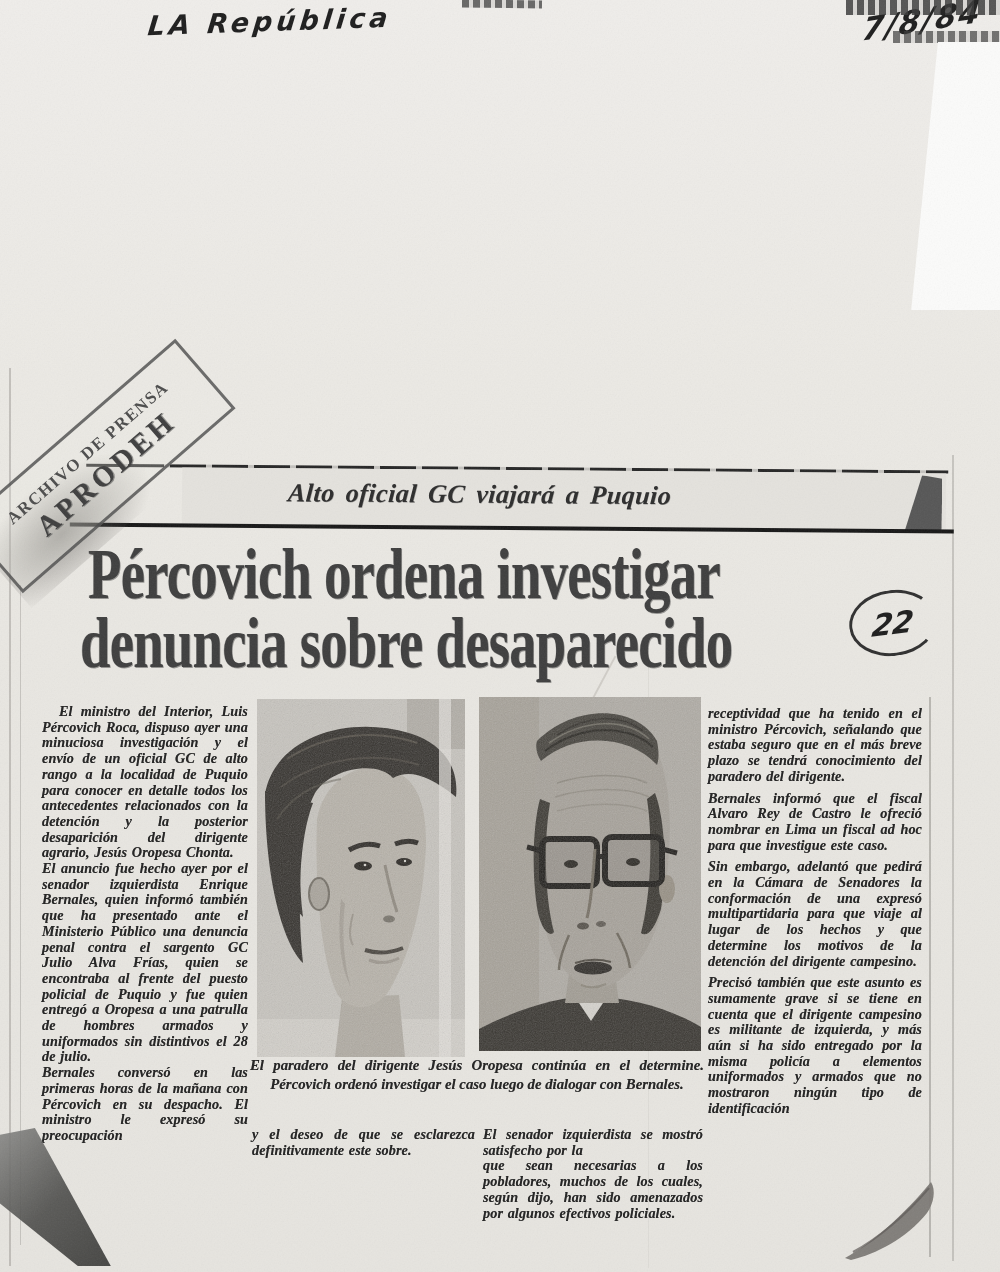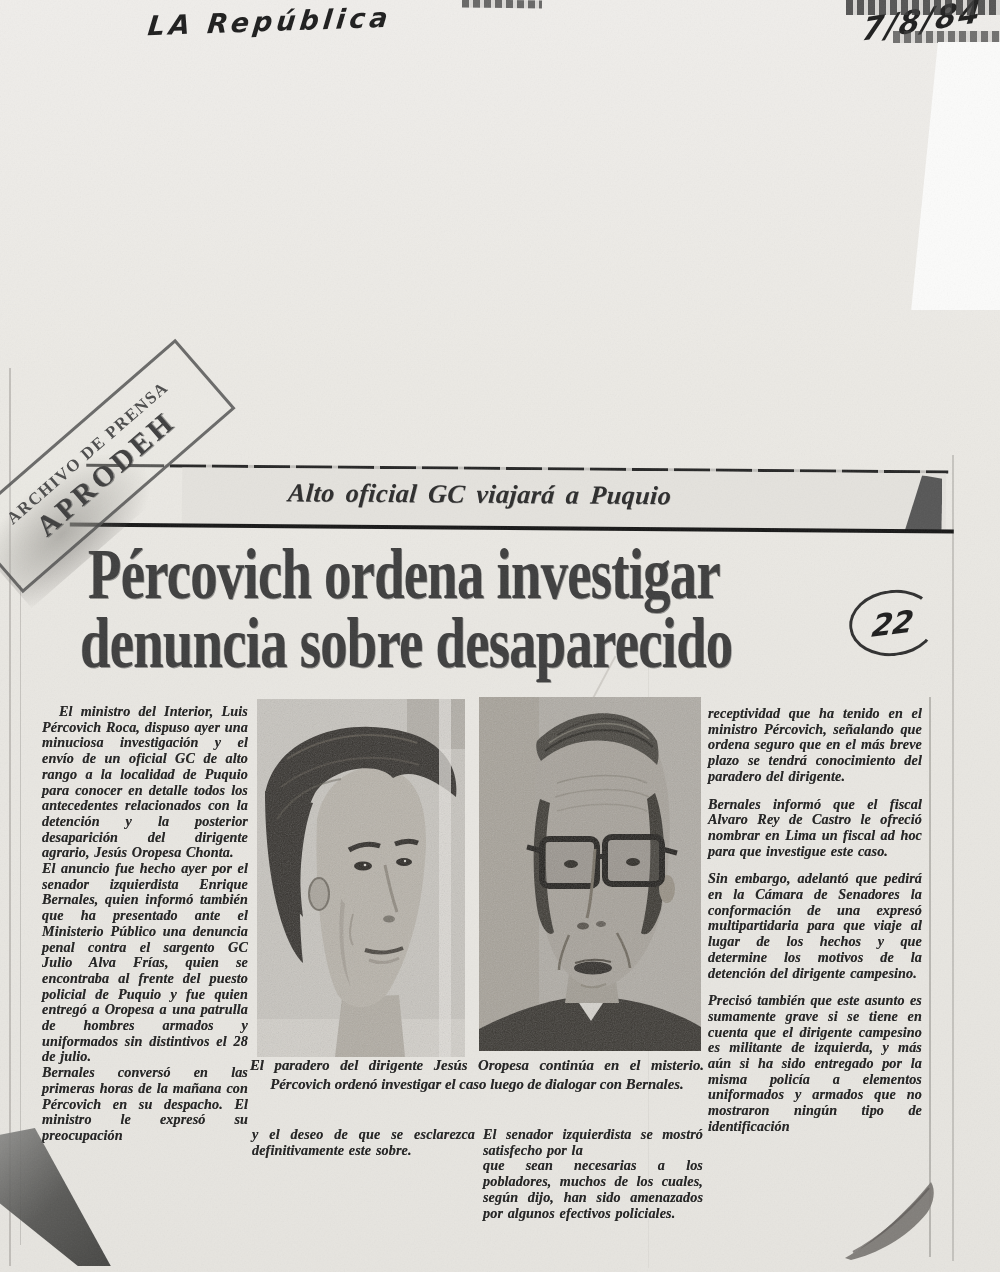--- a/index.html
+++ b/index.html
@@ -64,21 +64,21 @@
 
   
   .col{text-align:justify;font-size:14.2px;line-height:15.7px;color:#222;font-weight:bold;
        letter-spacing:.1px;word-spacing:1px;text-shadow:0 0 .4px rgba(34,34,34,.55);font-style:italic;}
   .col p{margin:0;}
   #col1{left:42px;top:704px;width:206px;}
   #col1 p.first{text-indent:17px;}
   #col2{left:252px;top:1127px;width:223px;}
   #col3{left:483px;top:1127px;width:220px;}
   #col4{left:708px;top:706px;width:214px;}
-  #col4 p + p{margin-top:12px;}
+  #col4 p + p{margin-top:6px;}
 
   
   #caption{left:250px;top:1056px;width:454px;font-weight:bold;font-style:italic;
            font-size:14.8px;line-height:19px;color:#222;text-align:justify;text-align-last:center;
            text-shadow:0 0 .4px rgba(34,34,34,.5);}
 
   
   #photoL{left:257px;top:699px;}
   #photoR{left:479px;top:697px;}
 
@@ -212,33 +212,33 @@
     <ellipse cx="104" cy="229" rx="6" ry="3.5" fill="#524d46"></ellipse>
     <ellipse cx="122" cy="227" rx="5" ry="3" fill="#524d46" opacity=".85"></ellipse>
     <path d="M90,238 C84,252 80,263 80,273" stroke="#6b655a" stroke-width="2.5" fill="none"></path>
     <path d="M138,236 C146,250 150,261 151,271" stroke="#6b655a" stroke-width="2.5" fill="none"></path>
     <ellipse cx="114" cy="271" rx="19" ry="6.5" fill="#2d2a26"></ellipse>
     <path d="M96,266 Q114,260 132,265" stroke="#4f4a42" stroke-width="2" fill="none"></path>
     <path d="M102,288 Q114,293 127,287" stroke="#837d71" stroke-width="2" fill="none" opacity=".7"></path>
     <rect width="222" height="354" filter="url(#g2)" opacity=".5"></rect>
   </svg>
 
-  <div class="abs" id="caption">El paradero del dirigente Jesús Oropesa continúa en el misterio. Pércovich ordenó investigar el caso luego de dialogar con Bernales.</div>
+  <div class="abs" id="caption">El paradero del dirigente Jesús Oropesa continúa en el determine. Pércovich ordenó investigar el caso luego de dialogar con Bernales.</div>
 
   <div class="abs col" id="col2">
     <p>y el deseo de que se esclarezca definitivamente este sobre.</p>
   </div>
 
   <div class="abs col" id="col3">
     <p>El senador izquierdista se mostró satisfecho por la</p>
     <p>que sean necesarias a los pobladores, muchos de los cuales, según dijo, han sido amenazados por algunos efectivos policiales.</p>
   </div>
 
   <div class="abs col" id="col4">
-    <p>receptividad que ha tenido en el ministro Pércovich, señalando que ordena seguro que en el más breve plazo se tendrá conocimiento del paradero del dirigente.</p>
+    <p>receptividad que ha tenido en el ministro Pércovich, señalando que estaba seguro que en el más breve plazo se tendrá conocimiento del paradero del dirigente.</p>
     <p>Bernales informó que el fiscal Alvaro Rey de Castro le ofreció nombrar en Lima un fiscal ad hoc para que investigue este caso.</p>
     <p>Sin embargo, adelantó que pedirá en la Cámara de Senadores la conformación de una expresó multipartidaria para que viaje al lugar de los hechos y que determine los motivos de la detención del dirigente campesino.</p>
     <p>Precisó también que este asunto es sumamente grave si se tiene en cuenta que el dirigente campesino es militante de izquierda, y más aún si ha sido entregado por la misma policía a elementos uniformados y armados que no mostraron ningún tipo de identificación</p>
   </div>
 
   <div class="abs" id="wedgeBL"></div>
   <svg class="abs" id="swooshBR" width="96" height="80" viewBox="0 0 96 80">
     <path d="M2,78 C28,64 60,36 88,2 C93,10 91,23 84,33 C63,59 33,74 8,80 Z" fill="#7b7874" opacity=".95"></path>
     <path d="M10,72 C36,58 64,34 86,8" stroke="#5c5956" stroke-width="2" fill="none" opacity=".7"></path>
   </svg>

